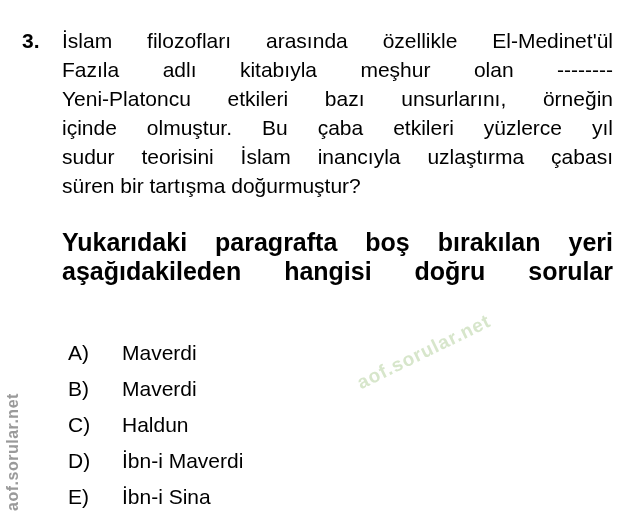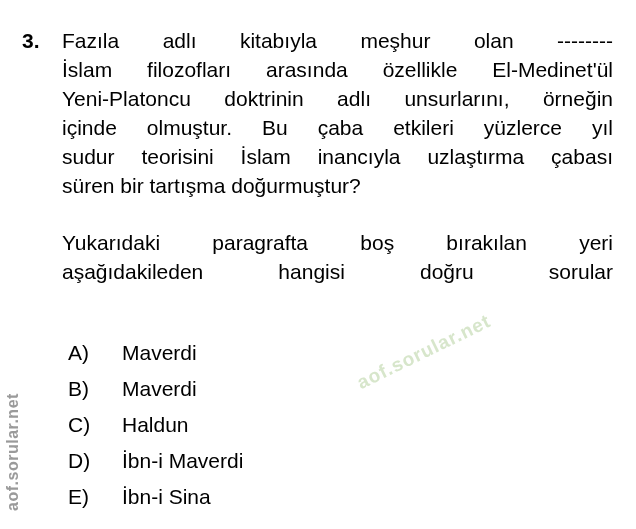--- a/index.html
+++ b/index.html
@@ -19,21 +19,21 @@
 
   .para {
     position: absolute; left: 62px; top: 26px; width: 551px;
     font-size: 21px; line-height: 29px;
   }
   .ln { text-align: justify; text-align-last: justify; white-space: normal; }
   .ln.last { text-align: justify; text-align-last: left; }
 
   .prompt {
     position: absolute; left: 62px; top: 228px; width: 551px;
-    font-size: 21px; line-height: 29px; font-weight: normal;
+    font-size: 25px; line-height: 29px; font-weight: bold;
   }
 
   .options { position: absolute; left: 68px; top: 341px; width: 400px; }
   .opt {
     display: flex; align-items: flex-start;
     height: 36px; font-size: 21px; line-height: 24px;
   }
   .opt .letter { width: 54px; flex: 0 0 54px; }
 
   .wm-diag {
@@ -50,23 +50,23 @@
   }
 </style>
 </head>
 <body>
 
 <div class="page">
 
   <div class="qnum">3.</div>
 
   <div class="para">
+    <div class="ln">İslam filozofları arasında özellikle El-Medinet'ül</div>
     <div class="ln">Fazıla adlı kitabıyla meşhur olan --------</div>
-    <div class="ln">İslam filozofları arasında özellikle El-Medinet'ül</div>
-    <div class="ln">Yeni-Platoncu doktrinin adlı unsurlarını, örneğin</div>
+    <div class="ln">Yeni-Platoncu etkileri bazı unsurlarını, örneğin</div>
     <div class="ln">içinde olmuştur. Bu çaba etkileri yüzlerce yıl</div>
     <div class="ln">sudur teorisini İslam inancıyla uzlaştırma çabası</div>
     <div class="ln last">süren bir tartışma doğurmuştur?</div>
   </div>
 
   <div class="prompt">
     <div class="ln">Yukarıdaki paragrafta boş bırakılan yeri</div>
     <div class="ln">aşağıdakileden hangisi doğru sorular</div>
   </div>
 

